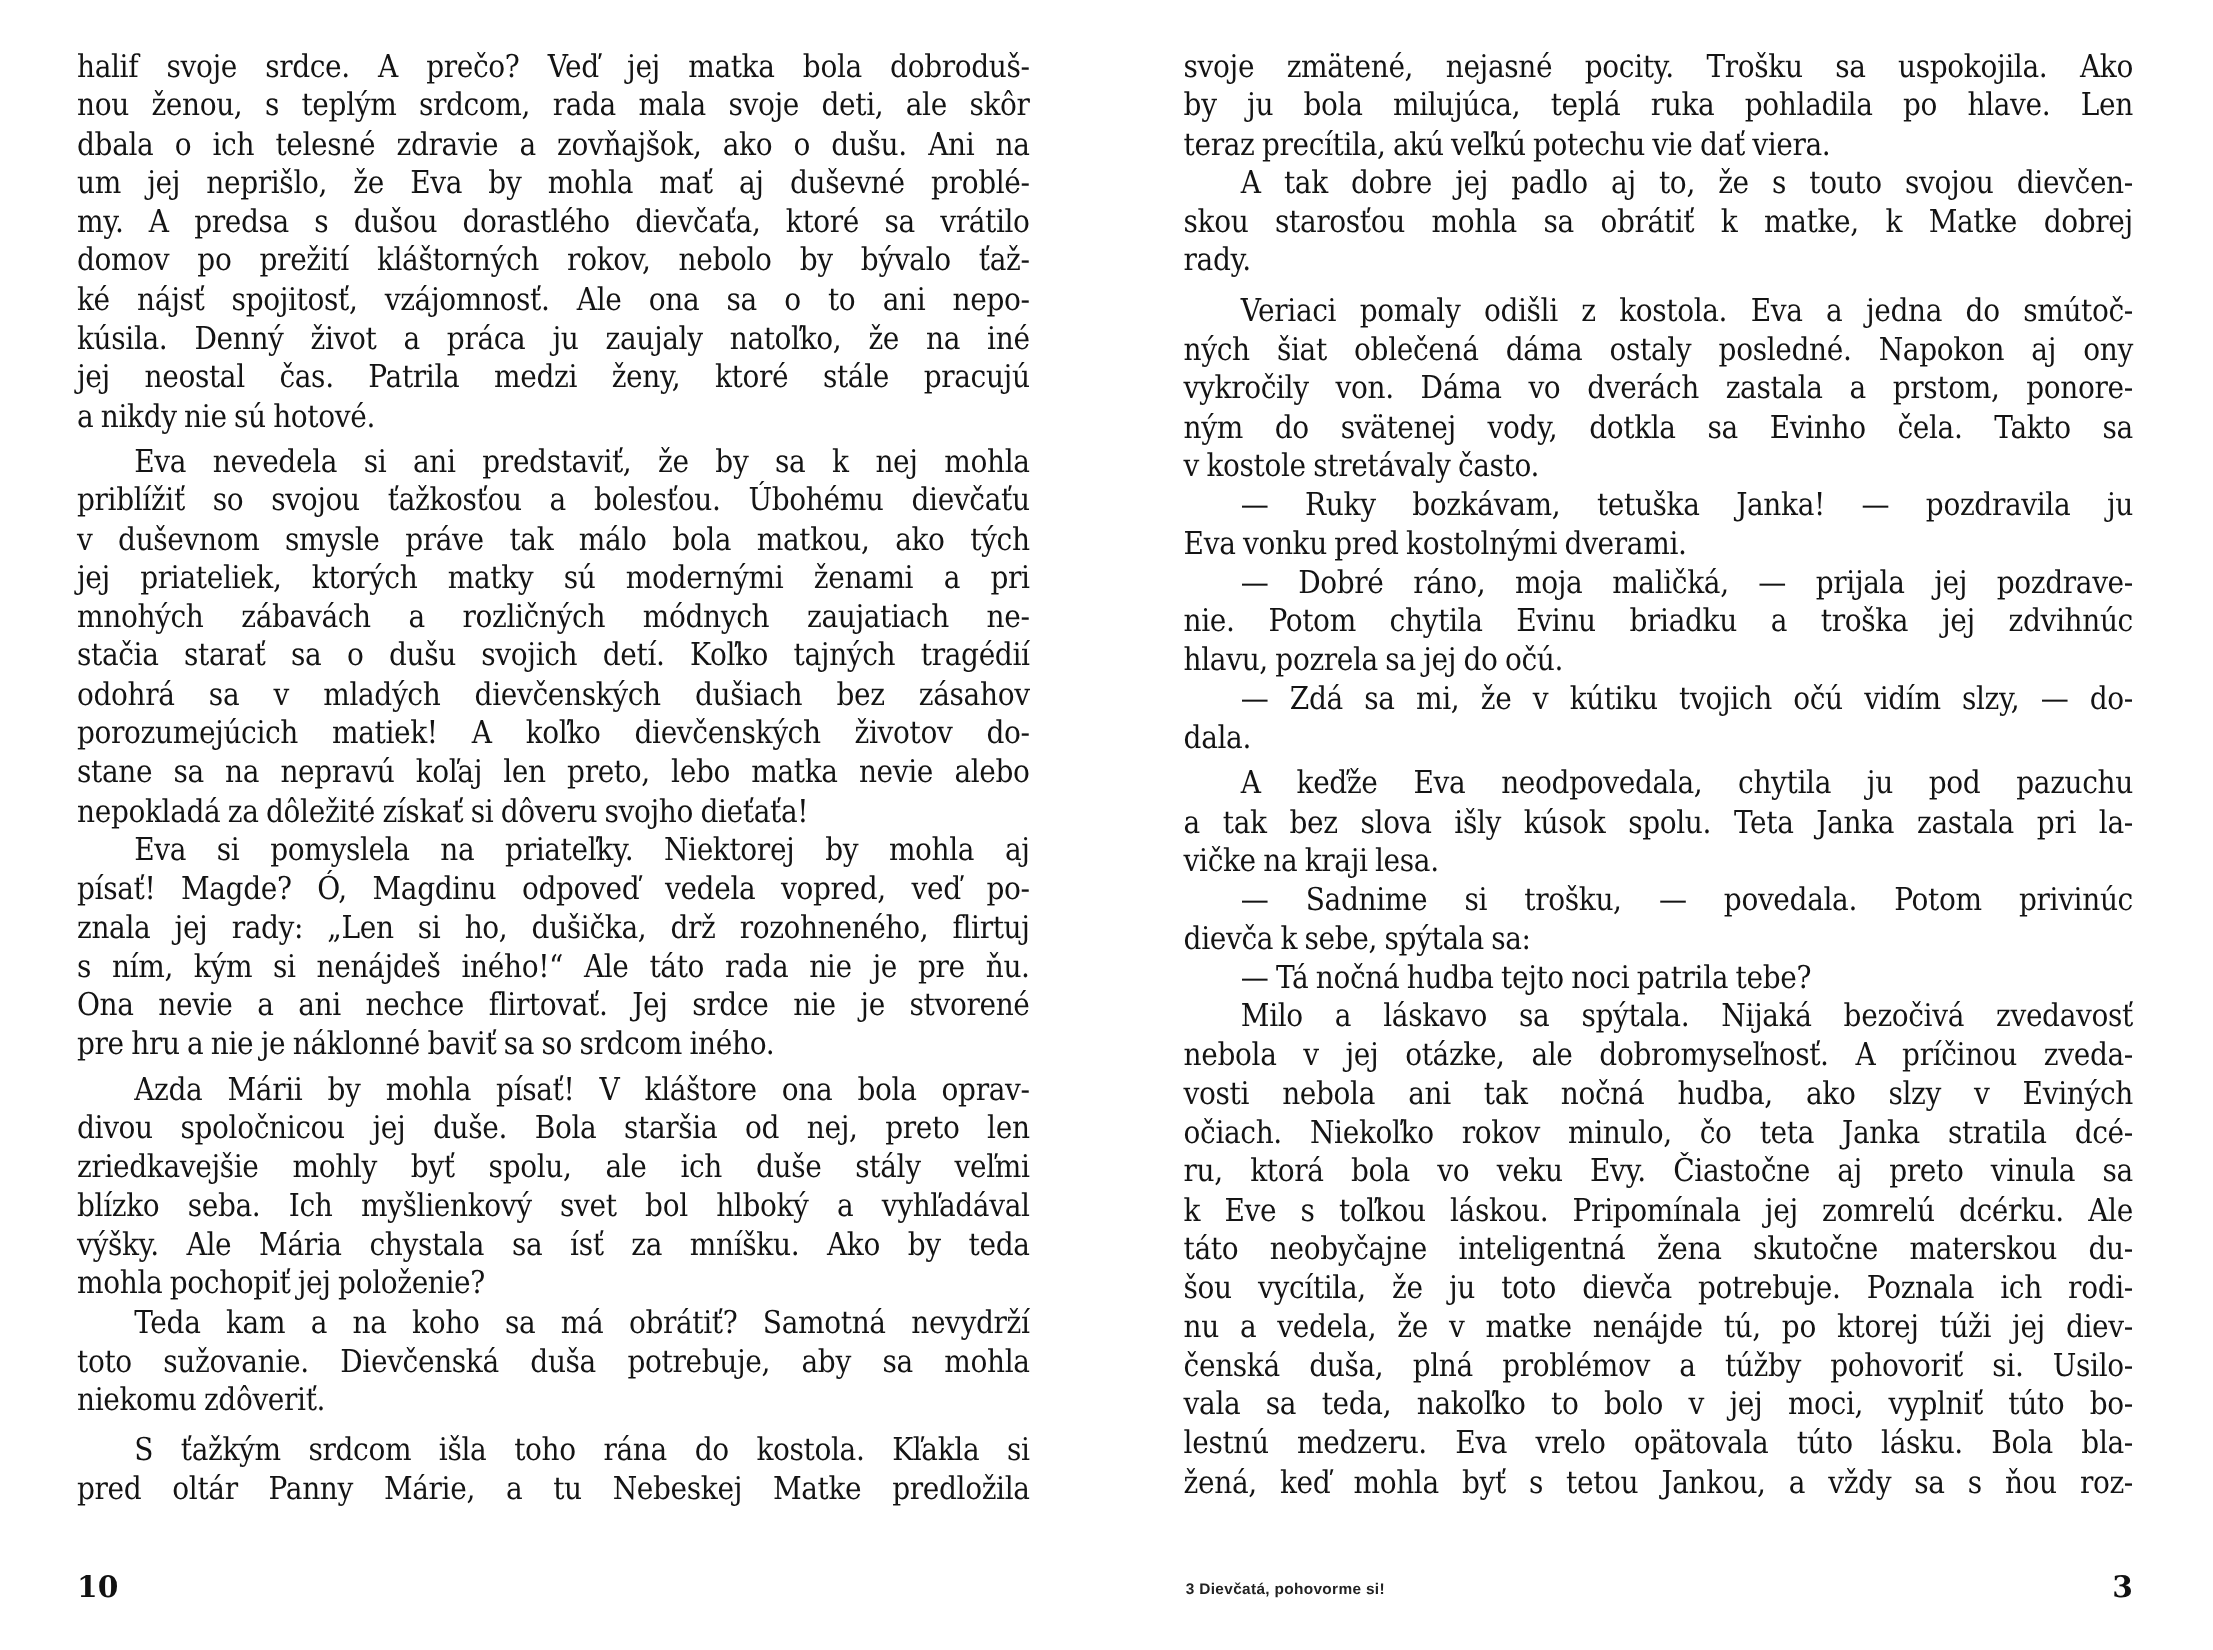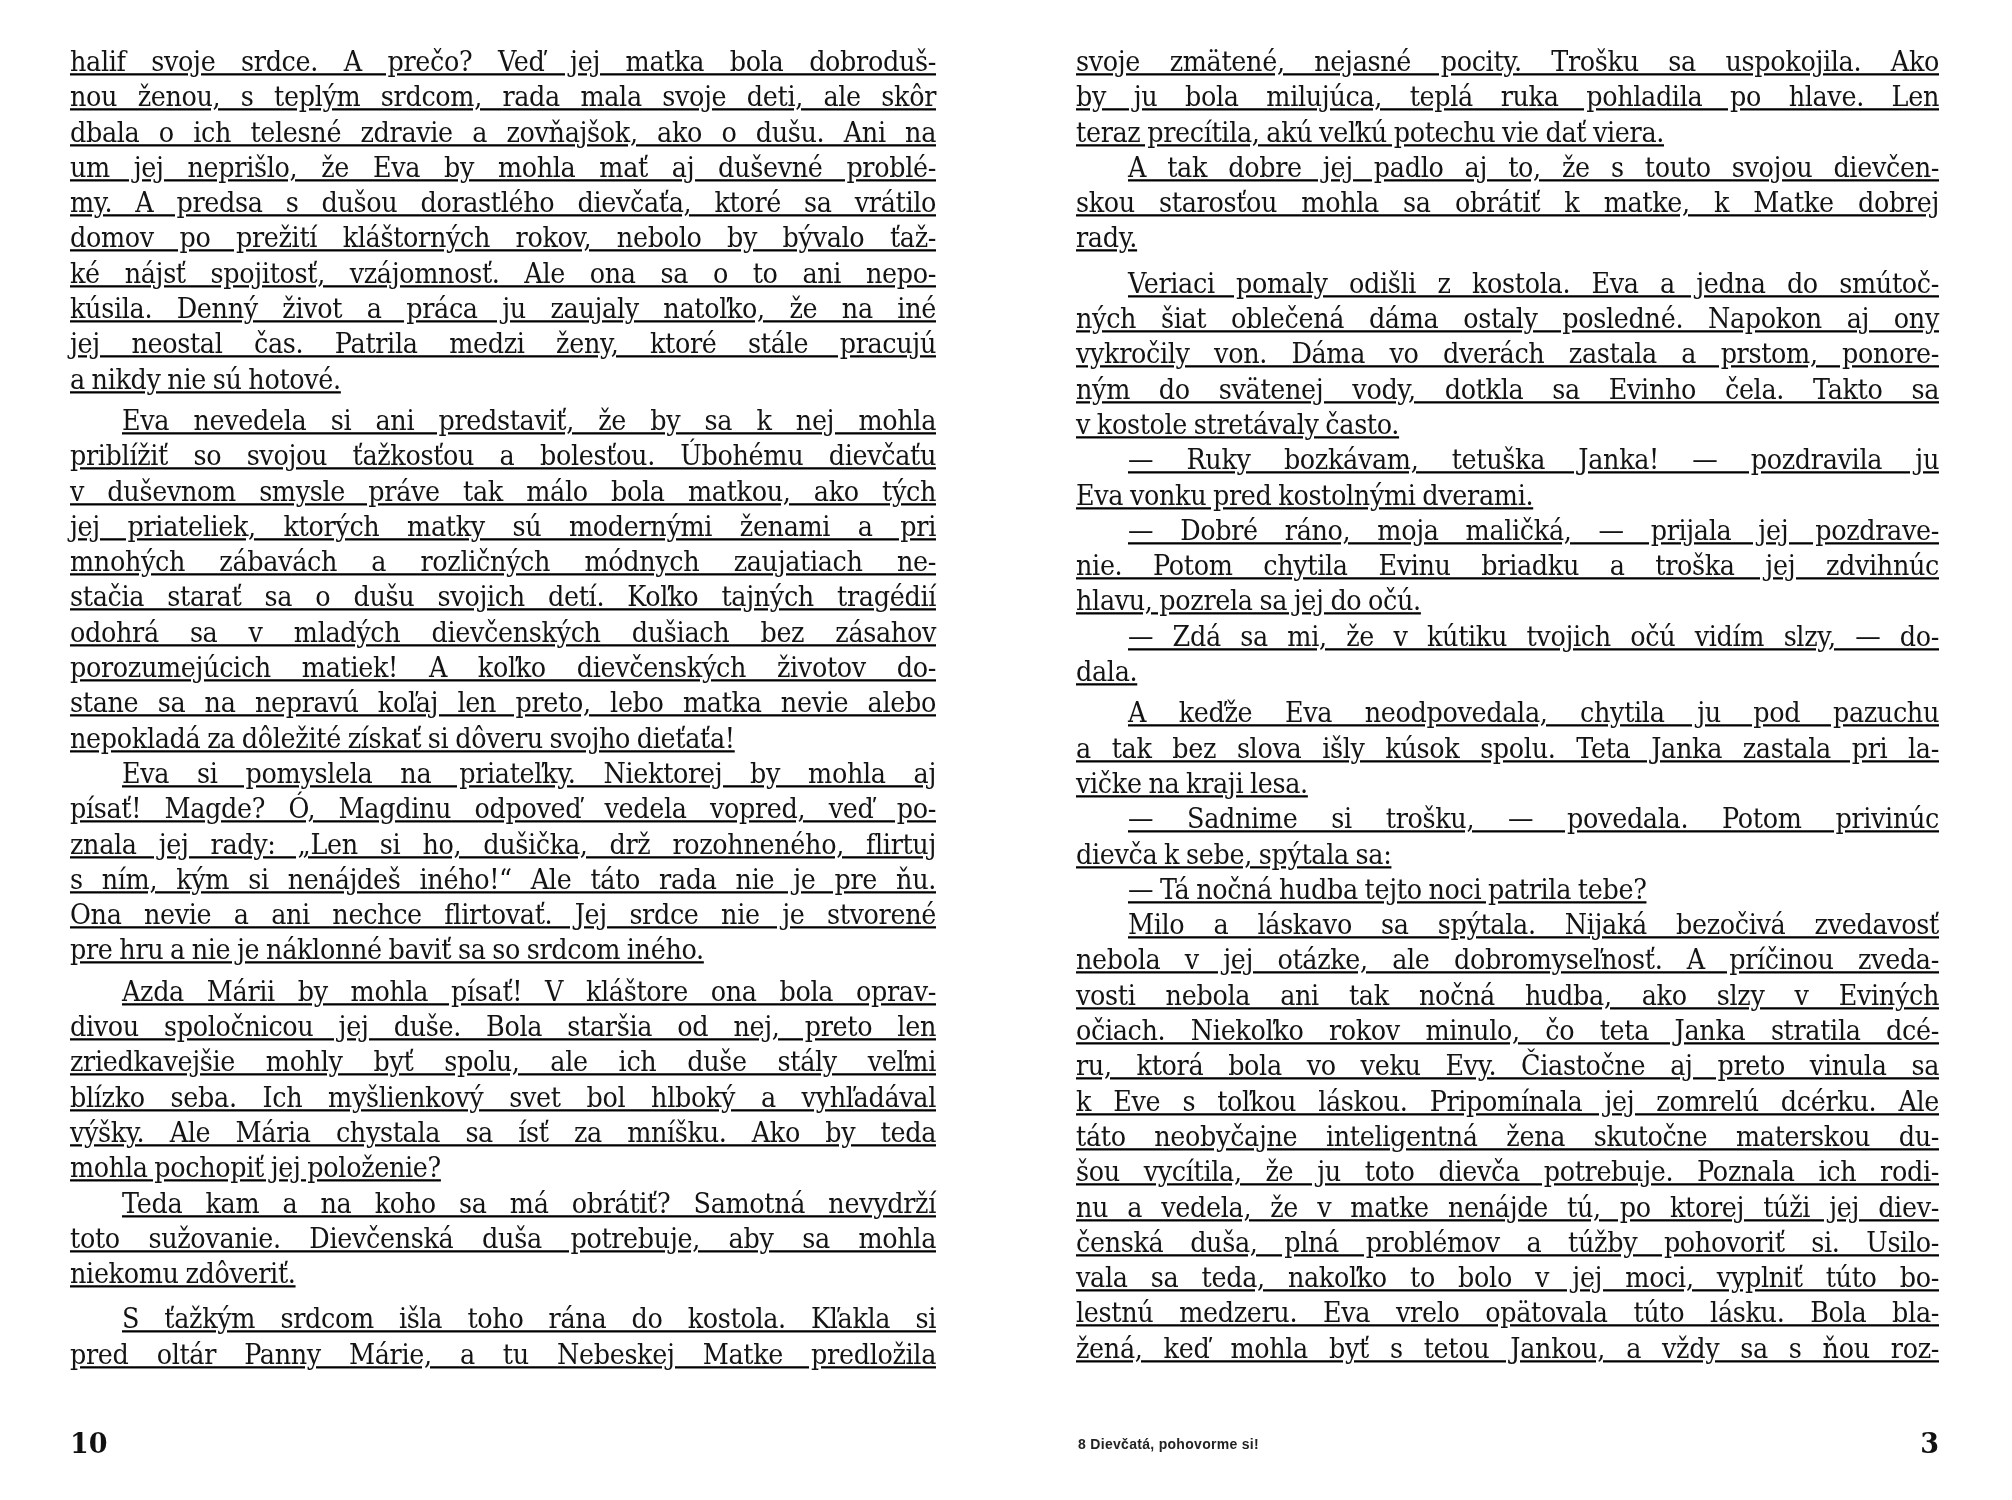--- a/index.html
+++ b/index.html
@@ -1,20 +1,20 @@
 <!DOCTYPE html>
 <html><head>
 <meta charset="utf-8">
 <style>
   html, body { margin: 0; padding: 0; background: #ffffff; }
   body { width: 2012px; height: 1500px; position: relative; overflow: hidden; }
   .page { position: absolute; top: 0; height: 1500px; }
   .page.left { left: 70px; width: 866px; }
   .page.right { left: 1076px; width: 863px; }
-  .text { position: absolute; top: 44px; left: 0; right: 0; text-decoration: underline; }
+  .text { position: absolute; top: 44px; left: 0; right: 0; }
   .line {
     font-family: "DejaVu Serif", "Liberation Serif", serif;
     font-size: 25.5px;
     line-height: 35.3px;
     height: 35.3px;
     color: #141414;
     white-space: nowrap;
     text-align: justify;
     text-align-last: justify;
     letter-spacing: -0.35px;
@@ -118,15 +118,15 @@
       <div class="line" style="white-space: nowrap;">ru, ktorá bola vo veku Evy. Čiastočne aj preto vinula sa</div>
       <div class="line" style="white-space: nowrap;">k Eve s toľkou láskou. Pripomínala jej zomrelú dcérku. Ale</div>
       <div class="line" style="white-space: nowrap;">táto neobyčajne inteligentná žena skutočne materskou du-</div>
       <div class="line" style="white-space: nowrap;">šou vycítila, že ju toto dievča potrebuje. Poznala ich rodi-</div>
       <div class="line" style="white-space: nowrap;">nu a vedela, že v matke nenájde tú, po ktorej túži jej diev-</div>
       <div class="line" style="white-space: nowrap;">čenská duša, plná problémov a túžby pohovoriť si. Usilo-</div>
       <div class="line" style="white-space: nowrap;">vala sa teda, nakoľko to bolo v jej moci, vyplniť túto bo-</div>
       <div class="line" style="white-space: nowrap;">lestnú medzeru. Eva vrelo opätovala túto lásku. Bola bla-</div>
       <div class="line" style="white-space: nowrap;">žená, keď mohla byť s tetou Jankou, a vždy sa s ňou roz-</div>
     </div>
-  <div class="signature">8 Dievčatá, pohovorme si!</div>
+  <div class="signature">3 Dievčatá, pohovorme si!</div>
   <div class="page-number">3</div>
 </div>
 
 </body></html>

